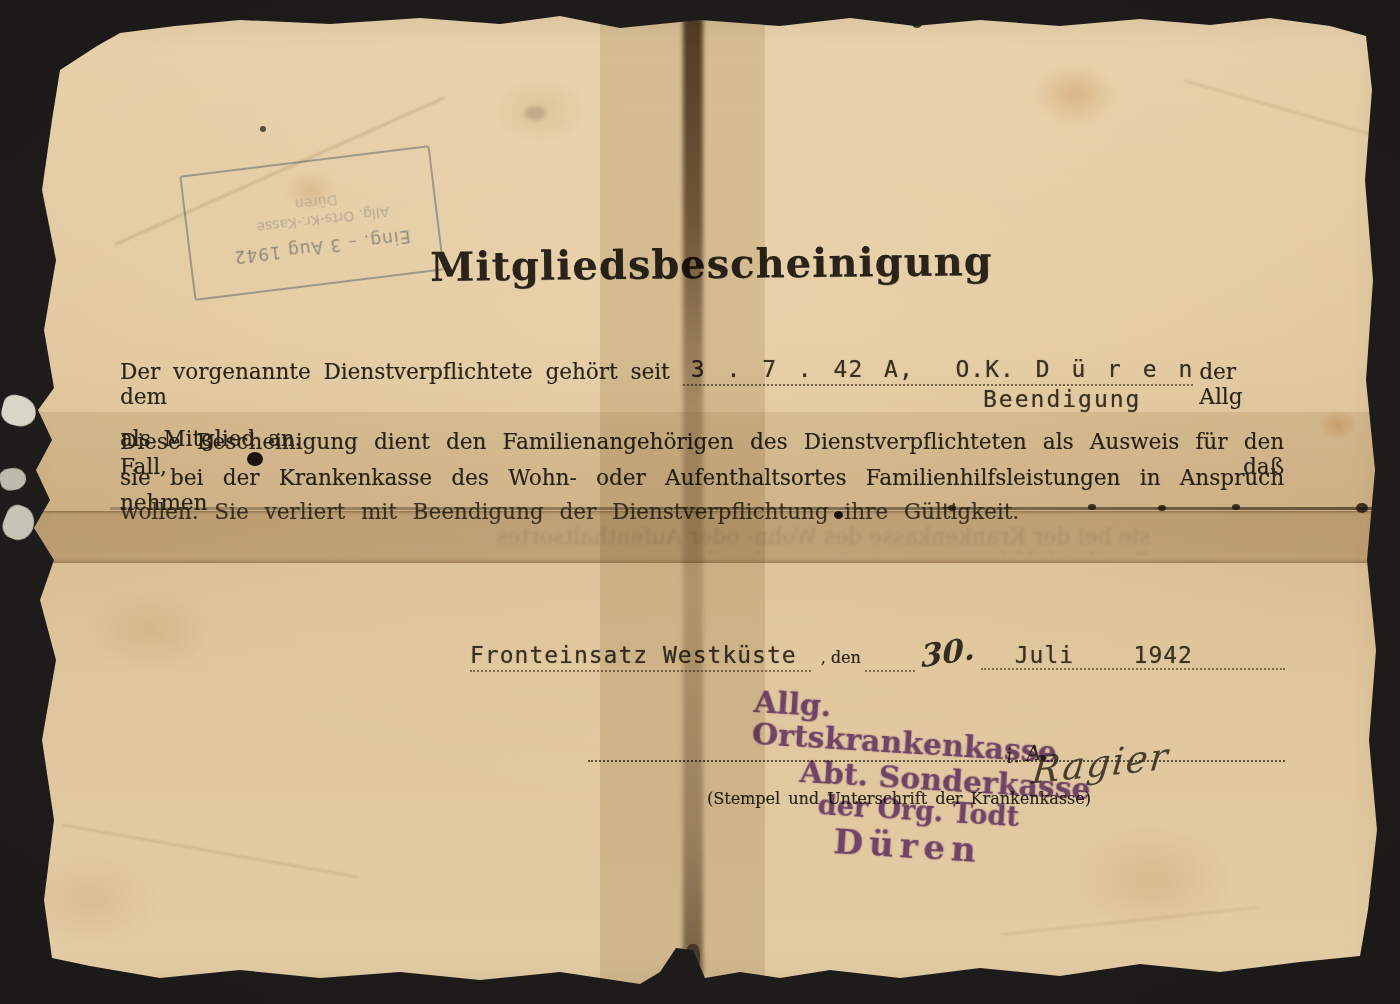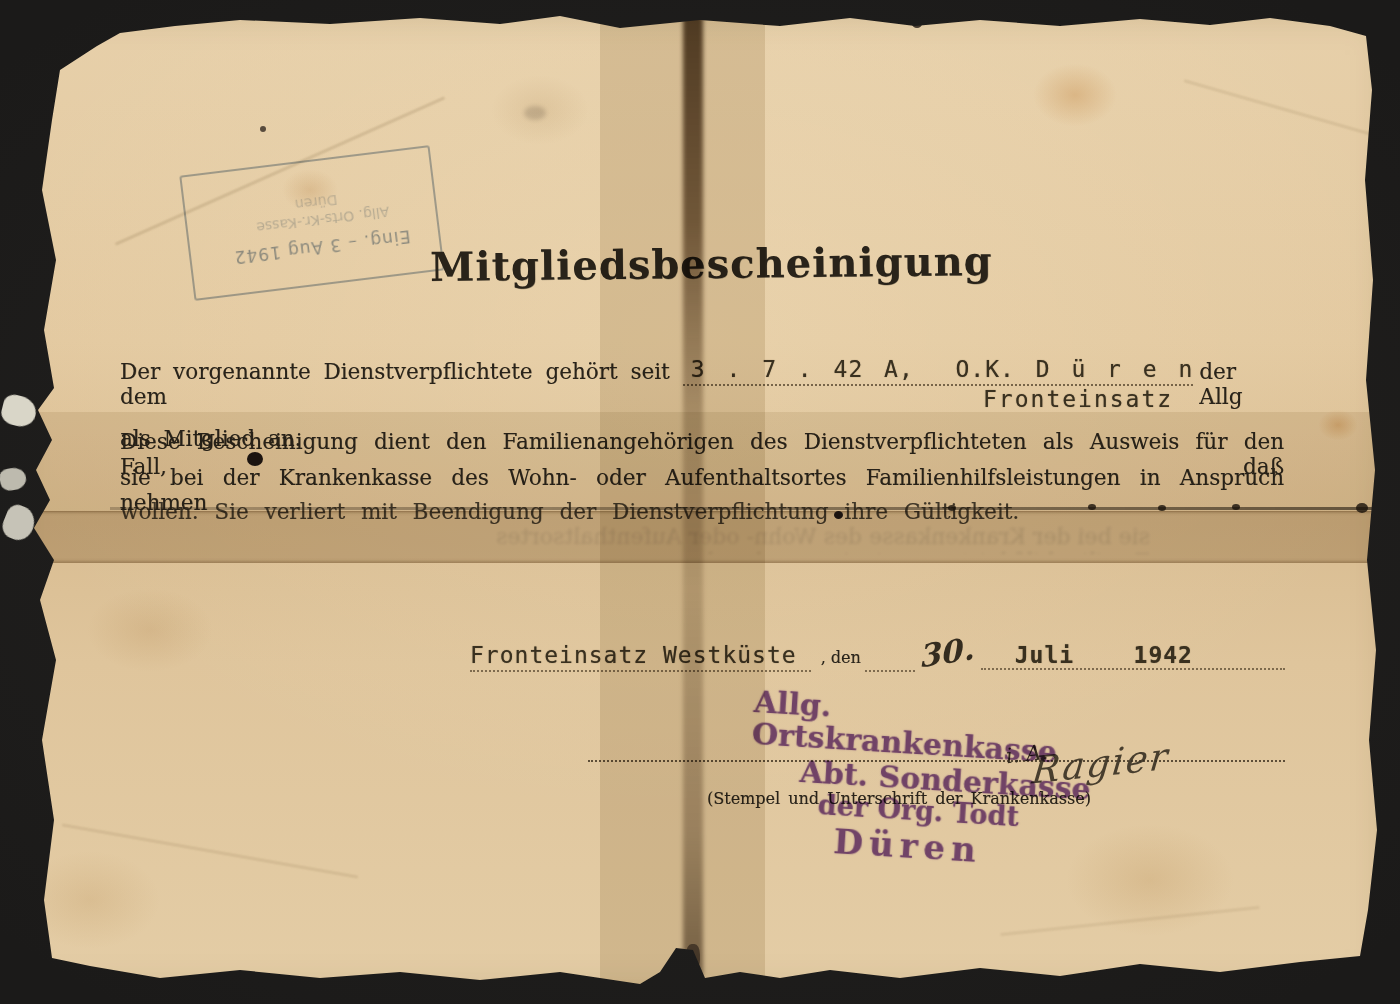--- a/index.html
+++ b/index.html
@@ -60,21 +60,21 @@
 
   .crack { position:absolute; left:110px; top:507px; width:1262px; height:3px; z-index:6;
            background:linear-gradient(90deg, rgba(40,30,18,.25), rgba(40,30,18,.45) 55%, rgba(30,22,12,.6)); filter:blur(.4px); }
   .knot { position:absolute; width:8px; height:6px; background:rgba(25,18,10,.8); border-radius:50%; filter:blur(.6px); z-index:6; }
 
   .dateline { position:absolute; left:470px; top:634px; width:815px; display:flex; align-items:baseline; z-index:3; }
   .dateline .place { font-size:23px; letter-spacing:1px; border-bottom:2.5px dotted rgba(60,45,25,.6); padding:0 14px 2px 0; }
   .dateline .den { font-size:16px; padding:0 4px 0 10px; }
   .dateline .gap { width:50px; border-bottom:2.5px dotted rgba(60,45,25,.6); align-self:stretch; }
   .dateline .day { font-size:31px; font-weight:bold; transform:rotate(-9deg) skewX(-8deg); padding:0 6px; }
-  .dateline .tail { flex:1; border-bottom:2.5px dotted rgba(60,45,25,.6); padding-left:34px;font-weight:bold; }
+  .dateline .tail { flex:1; border-bottom:2.5px dotted rgba(60,45,25,.6); padding-left:34px; }
   .dateline .tail .typed { font-size:23px; letter-spacing:1px; }
 
   .sig-dotline { position:absolute; left:588px; top:760px; width:697px; border-bottom:2.5px dotted rgba(50,38,22,.75); z-index:3; }
   .sig-caption { position:absolute; left:707px; top:789px; font-size:16px; word-spacing:3px; z-index:3; }
   .sig-initials { position:absolute; left:1006px; top:742px; font-size:21px; transform:rotate(-6deg); z-index:4; }
   .sig-name { position:absolute; left:1032px; top:742px; font-size:37px; letter-spacing:2px;
               transform:rotate(-6deg) skewX(-12deg); opacity:.88; z-index:4; }
 
   
   .office-stamp { position:absolute; left:755px; top:686px; width:360px; transform:rotate(3.5deg);
@@ -134,21 +134,21 @@
     </div>
 
     <div class="title print">Mitgliedsbescheinigung</div>
 
     <div class="line flexline member-line1">
       <span class="print">Der vorgenannte Dienstverpflichtete gehört seit dem</span>
       <span class="leader"><span class="typed">3 . 7 . 42 A,  O.K. D ü r e n</span></span>
       <span class="print">der Allg</span>
     </div>
     <div class="line member-line2 print">als Mitglied an.</div>
-    <div class="typed typed-sonderkasse">Fronteinsatz</div>
+    <div class="typed typed-sonderkasse">Beendigung</div>
 
     <div class="line notice-1 print just">Diese Bescheinigung dient den Familienangehörigen des Dienstverpflichteten als Ausweis für den Fall, daß</div>
     <div class="line notice-2 print just">sie bei der Krankenkasse des Wohn- oder Aufenthaltsortes Familienhilfsleistungen in Anspruch nehmen</div>
     <div class="line notice-3 print">wollen.  Sie verliert mit Beendigung der Dienstverpflichtung ihre Gültigkeit.</div>
 
     <div class="ghost">sie bei der Krankenkasse des Wohn- oder Aufenthaltsortes Familienhilfsleistungen in Anspruch nehmen</div>
 
     <div class="crack"></div>
     <span class="knot" style="left:948px; top:505px;"></span>
     <span class="knot" style="left:1088px; top:504px;"></span>

